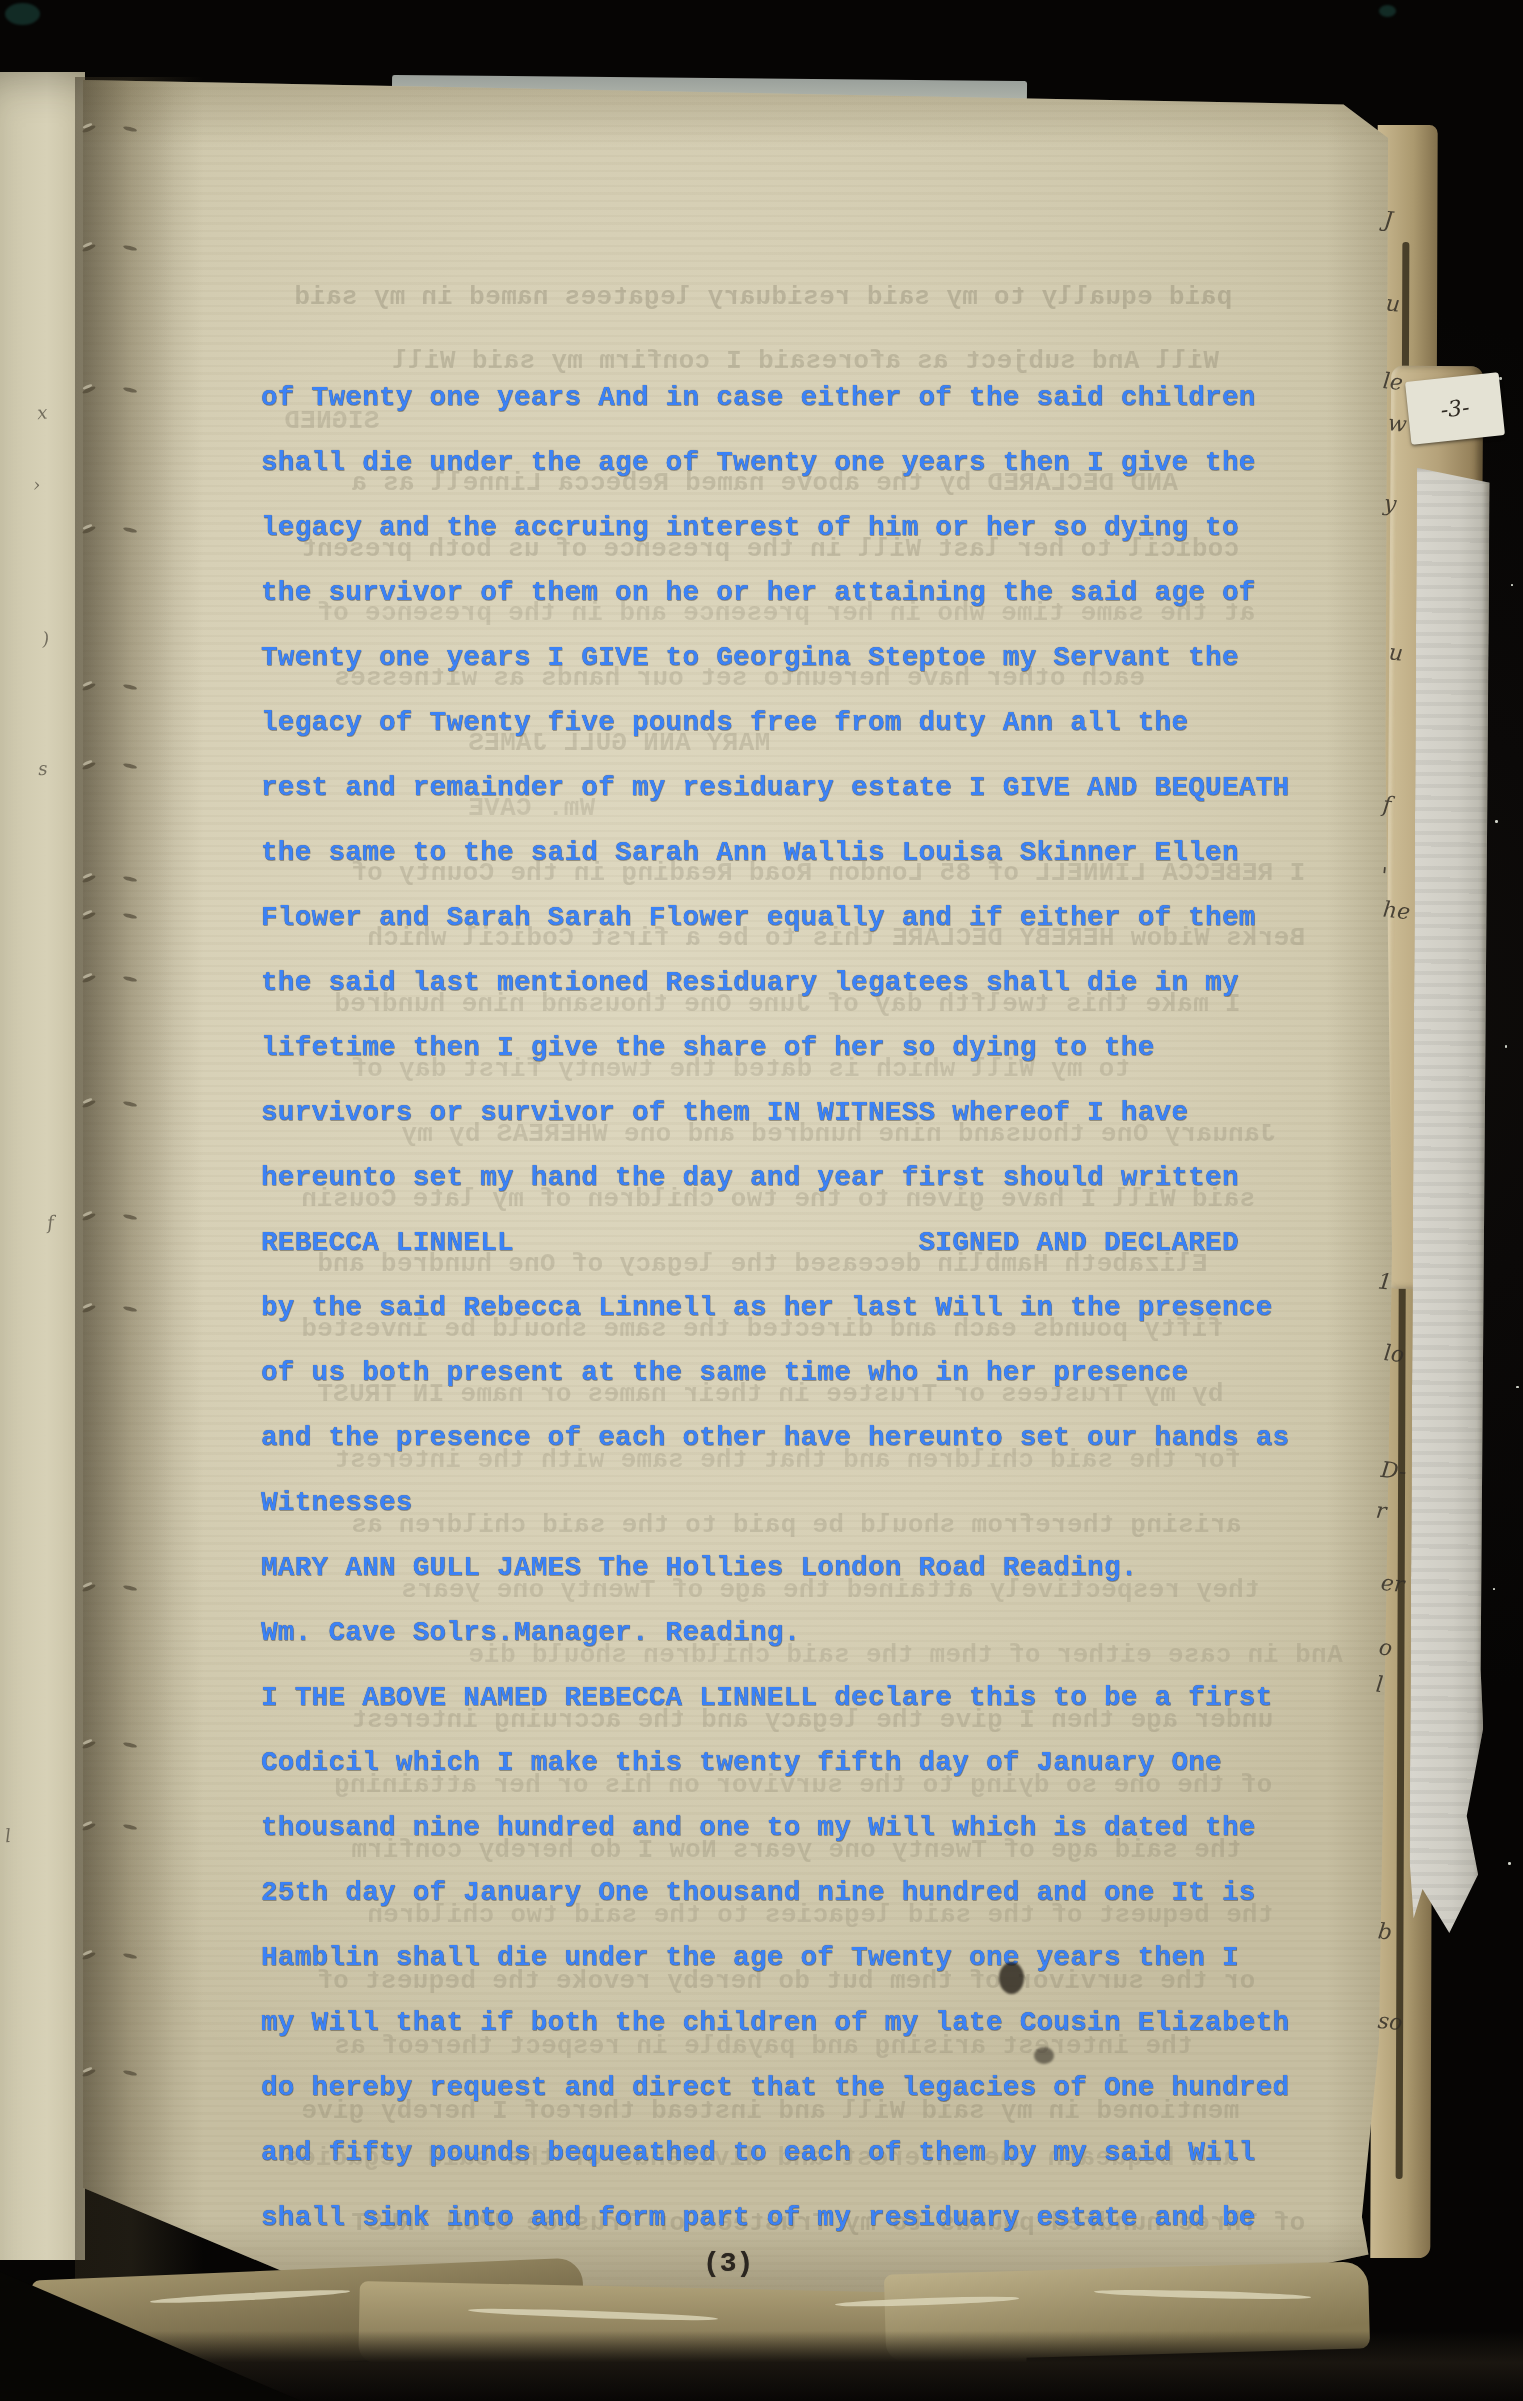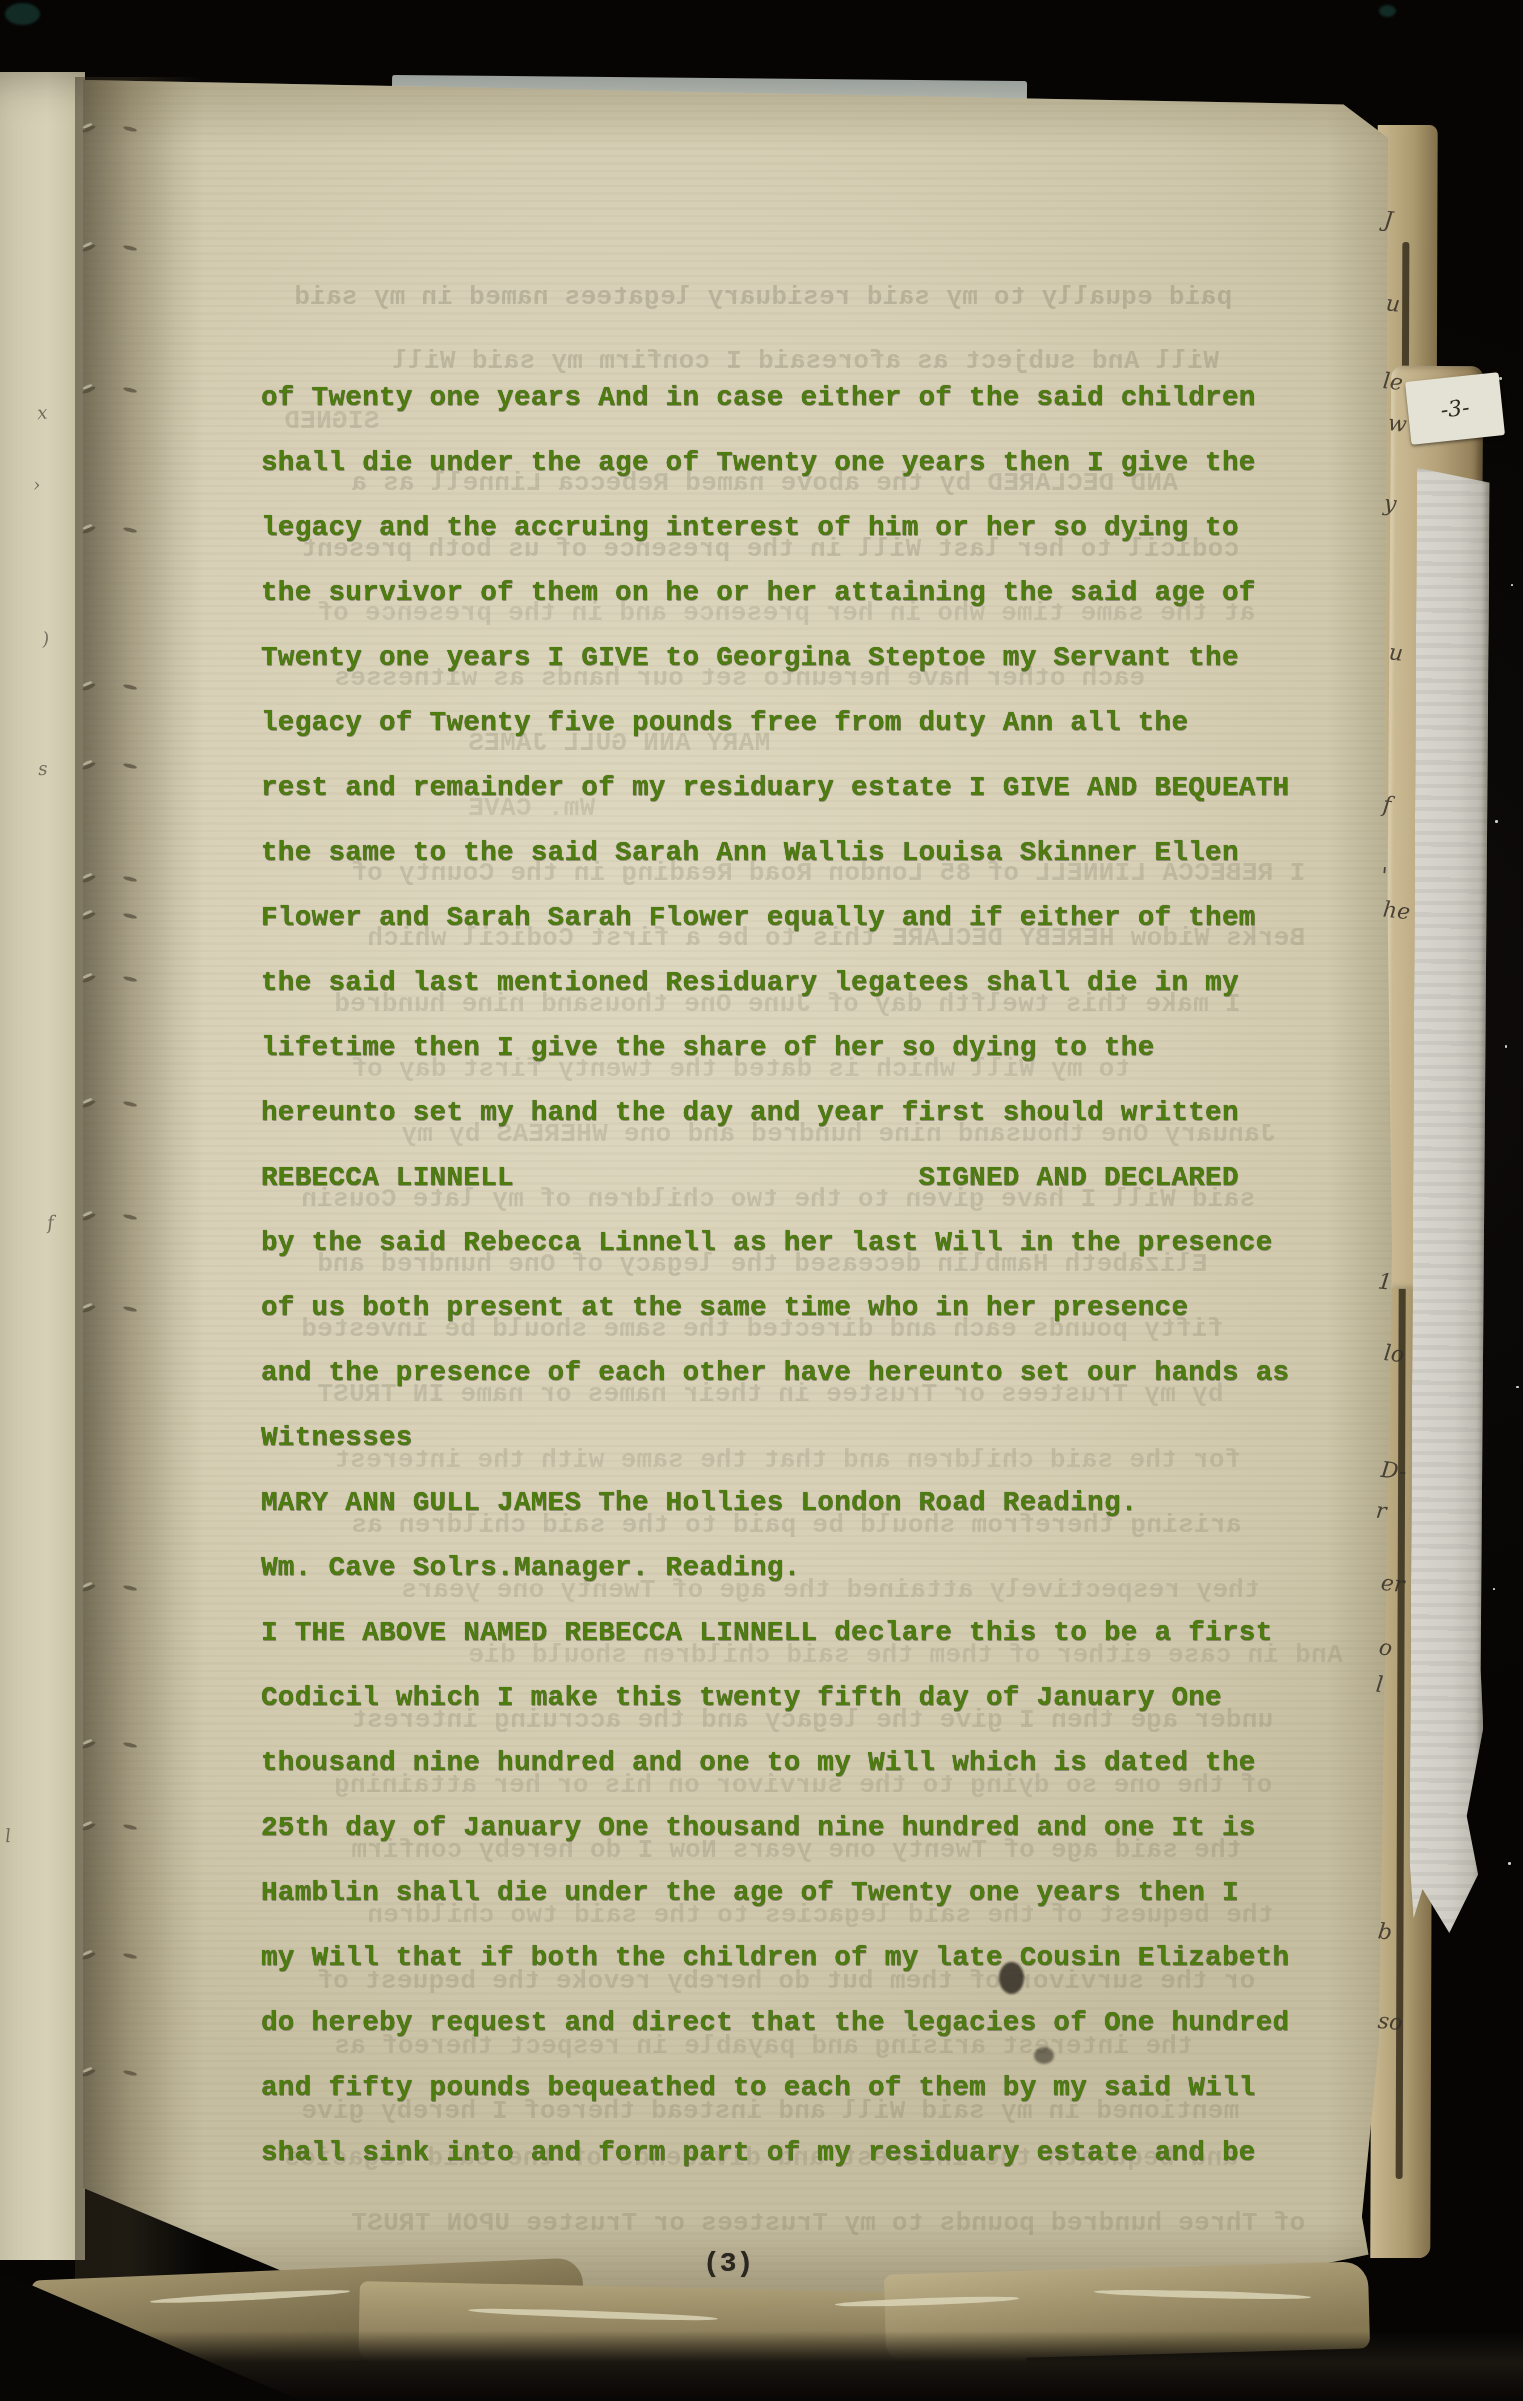--- a/index.html
+++ b/index.html
@@ -46,21 +46,21 @@
     background:linear-gradient(180deg,#9aa09b 0%,#aeb3aa 100%);
     transform:rotate(.55deg);border-radius:2.5px;
   }
   
   .text-block{
     position:absolute;left:261px;top:365px;width:1069px;z-index:6;
   }
   .tline{
     height:65px;line-height:65px;white-space:pre;
     font:700 27.6px/65px "Liberation Mono",monospace;
-    letter-spacing:0.3px;color:#4d7c0f;
+    letter-spacing:0.3px;color:#3b82f6;
     text-shadow:0 0 0.8px rgba(43,38,32,.75), 0.5px 0.5px 0 rgba(43,38,32,.35);
   }
   .page-number{
     position:absolute;left:703px;top:2248px;z-index:6;
     font:700 28px "Liberation Mono",monospace;color:#2b2620;
     text-shadow:0 0 0.8px rgba(43,38,32,.7);
   }
   
   .ghost-layer{position:absolute;inset:0;z-index:5;pointer-events:none;}
   .gline{
@@ -199,20 +199,21 @@
     <div class="tline">shall die under the age of Twenty one years then I give the</div>
     <div class="tline">legacy and the accruing interest of him or her so dying to</div>
     <div class="tline">the survivor of them on he or her attaining the said age of</div>
     <div class="tline">Twenty one years I GIVE to Georgina Steptoe my Servant the</div>
     <div class="tline">legacy of Twenty five pounds free from duty Ann all the</div>
     <div class="tline">rest and remainder of my residuary estate I GIVE AND BEQUEATH</div>
     <div class="tline">the same to the said Sarah Ann Wallis Louisa Skinner Ellen</div>
     <div class="tline">Flower and Sarah Sarah Flower equally and if either of them</div>
     <div class="tline">the said last mentioned Residuary legatees shall die in my</div>
     <div class="tline">lifetime then I give the share of her so dying to the</div>
+    <div class="tline">survivors or survivor of them IN WITNESS whereof I have</div>
     <div class="tline">hereunto set my hand the day and year first should written</div>
     <div class="tline">REBECCA LINNELL                        SIGNED AND DECLARED</div>
     <div class="tline">by the said Rebecca Linnell as her last Will in the presence</div>
     <div class="tline">of us both present at the same time who in her presence</div>
     <div class="tline">and the presence of each other have hereunto set our hands as</div>
     <div class="tline">Witnesses</div>
     <div class="tline">MARY ANN GULL JAMES The Hollies London Road Reading.</div>
     <div class="tline">Wm. Cave Solrs.Manager. Reading.</div>
     <div class="tline">I THE ABOVE NAMED REBECCA LINNELL declare this to be a first</div>
     <div class="tline">Codicil which I make this twenty fifth day of January One</div>

